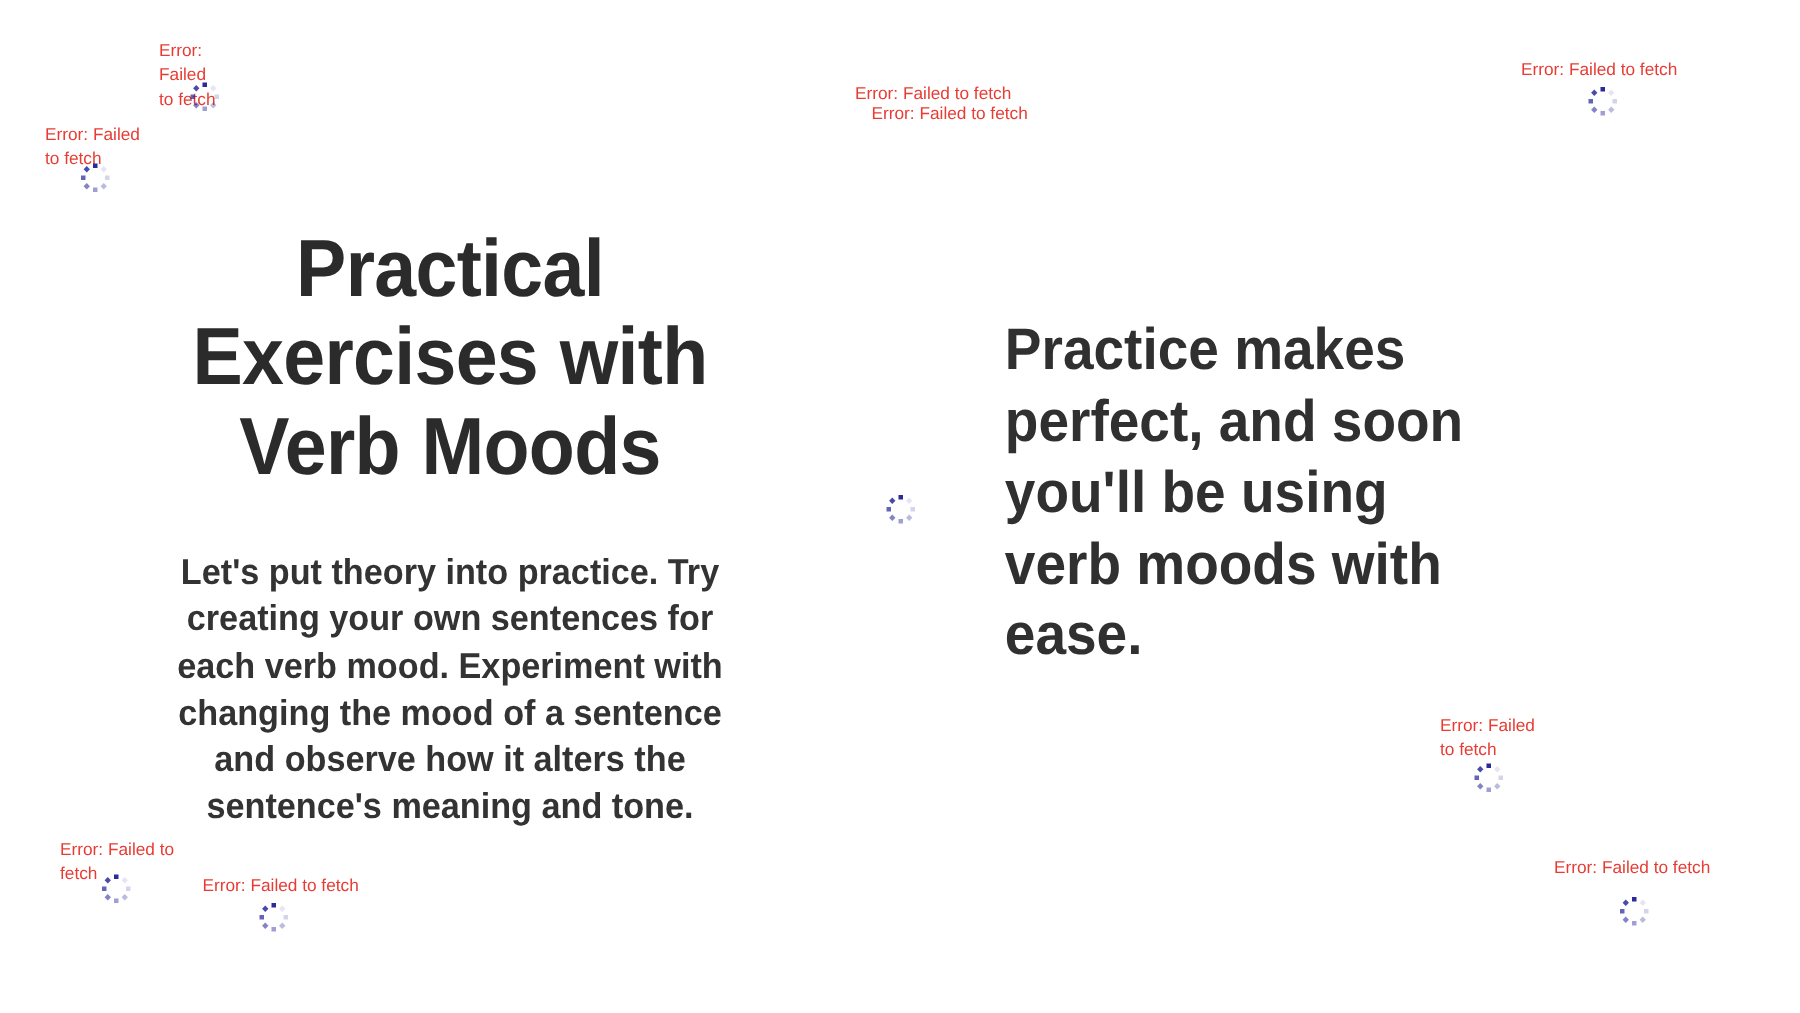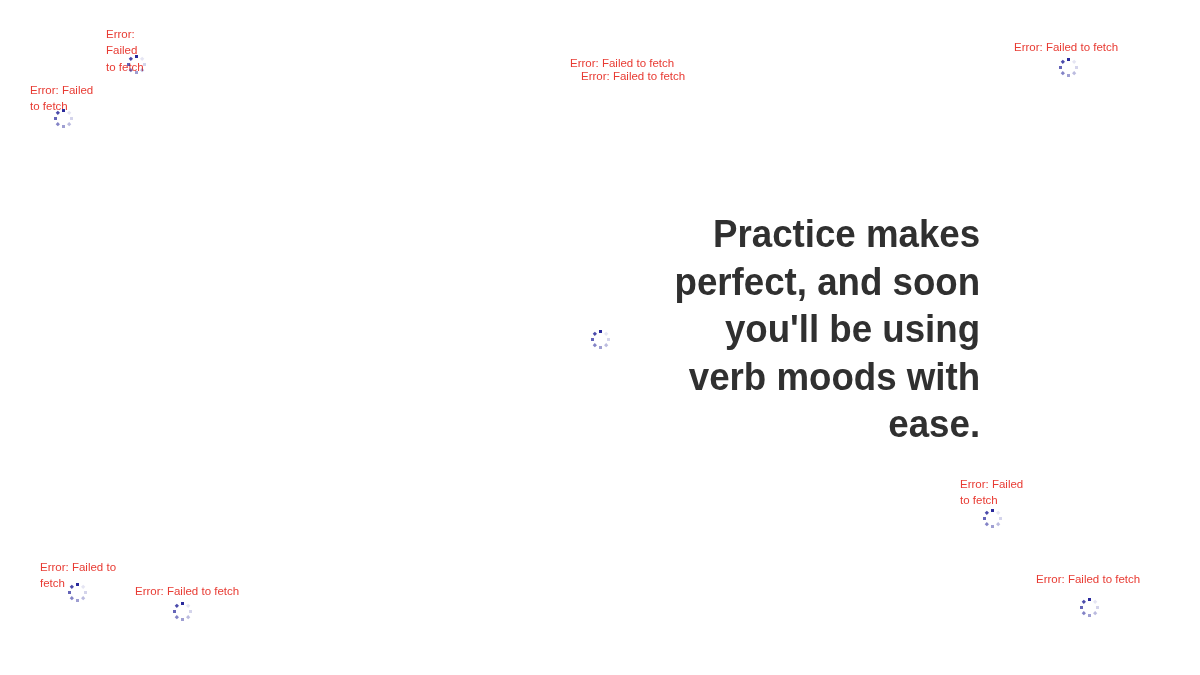--- a/index.html
+++ b/index.html
@@ -57,21 +57,21 @@
     line-height: 1.30;
     color: #333333;
     transform: scaleX(0.95);
     transform-origin: center top;
   }
 
   #right-column {
     left: 660px;
     top: 210px;
     width: 330px;
-    text-align: right;
+    text-align: left;
   }
 
   #right-quote {
     margin: 0;
     font-family: "Liberation Sans", sans-serif;
     font-weight: 700;
     font-size: 39px;
     line-height: 1.22;
     color: #303030;
     transform: scaleX(0.94);
@@ -116,20 +116,24 @@
   .spinner i:nth-child(5)  { transform: rotate(180deg) translate(8px); opacity: .72; }
   .spinner i:nth-child(6)  { transform: rotate(225deg) translate(8px); opacity: .85; }
   .spinner i:nth-child(7)  { transform: rotate(270deg) translate(8px); opacity: 1;   }
   .spinner i:nth-child(8)  { transform: rotate(315deg) translate(8px); opacity: .12; }
 </style>
 </head>
 <body>
 
 <div id="slide">
 
+  <div class="col" id="left-column">
+    <h1 id="slide-title">Practical Exercises with Verb Moods</h1>
+    <p id="left-body">Let's put theory into practice. Try creating your own sentences for each verb mood. Experiment with changing the mood of a sentence and observe how it alters the sentence's meaning and tone.</p>
+  </div>
 
   <div class="col" id="right-column">
     <p id="right-quote">Practice makes perfect, and soon you'll be using verb moods with ease.</p>
   </div>
 
   <div id="error-layer">
       <div class="error-block" style="left: 106px; top: 26px; width: 44px;">
         <p class="error-text" style="color: rgb(232, 59, 51);">Error: Failed to fetch</p>
       </div>
       <div class="error-block" style="left: 126px; top: 54px;">

